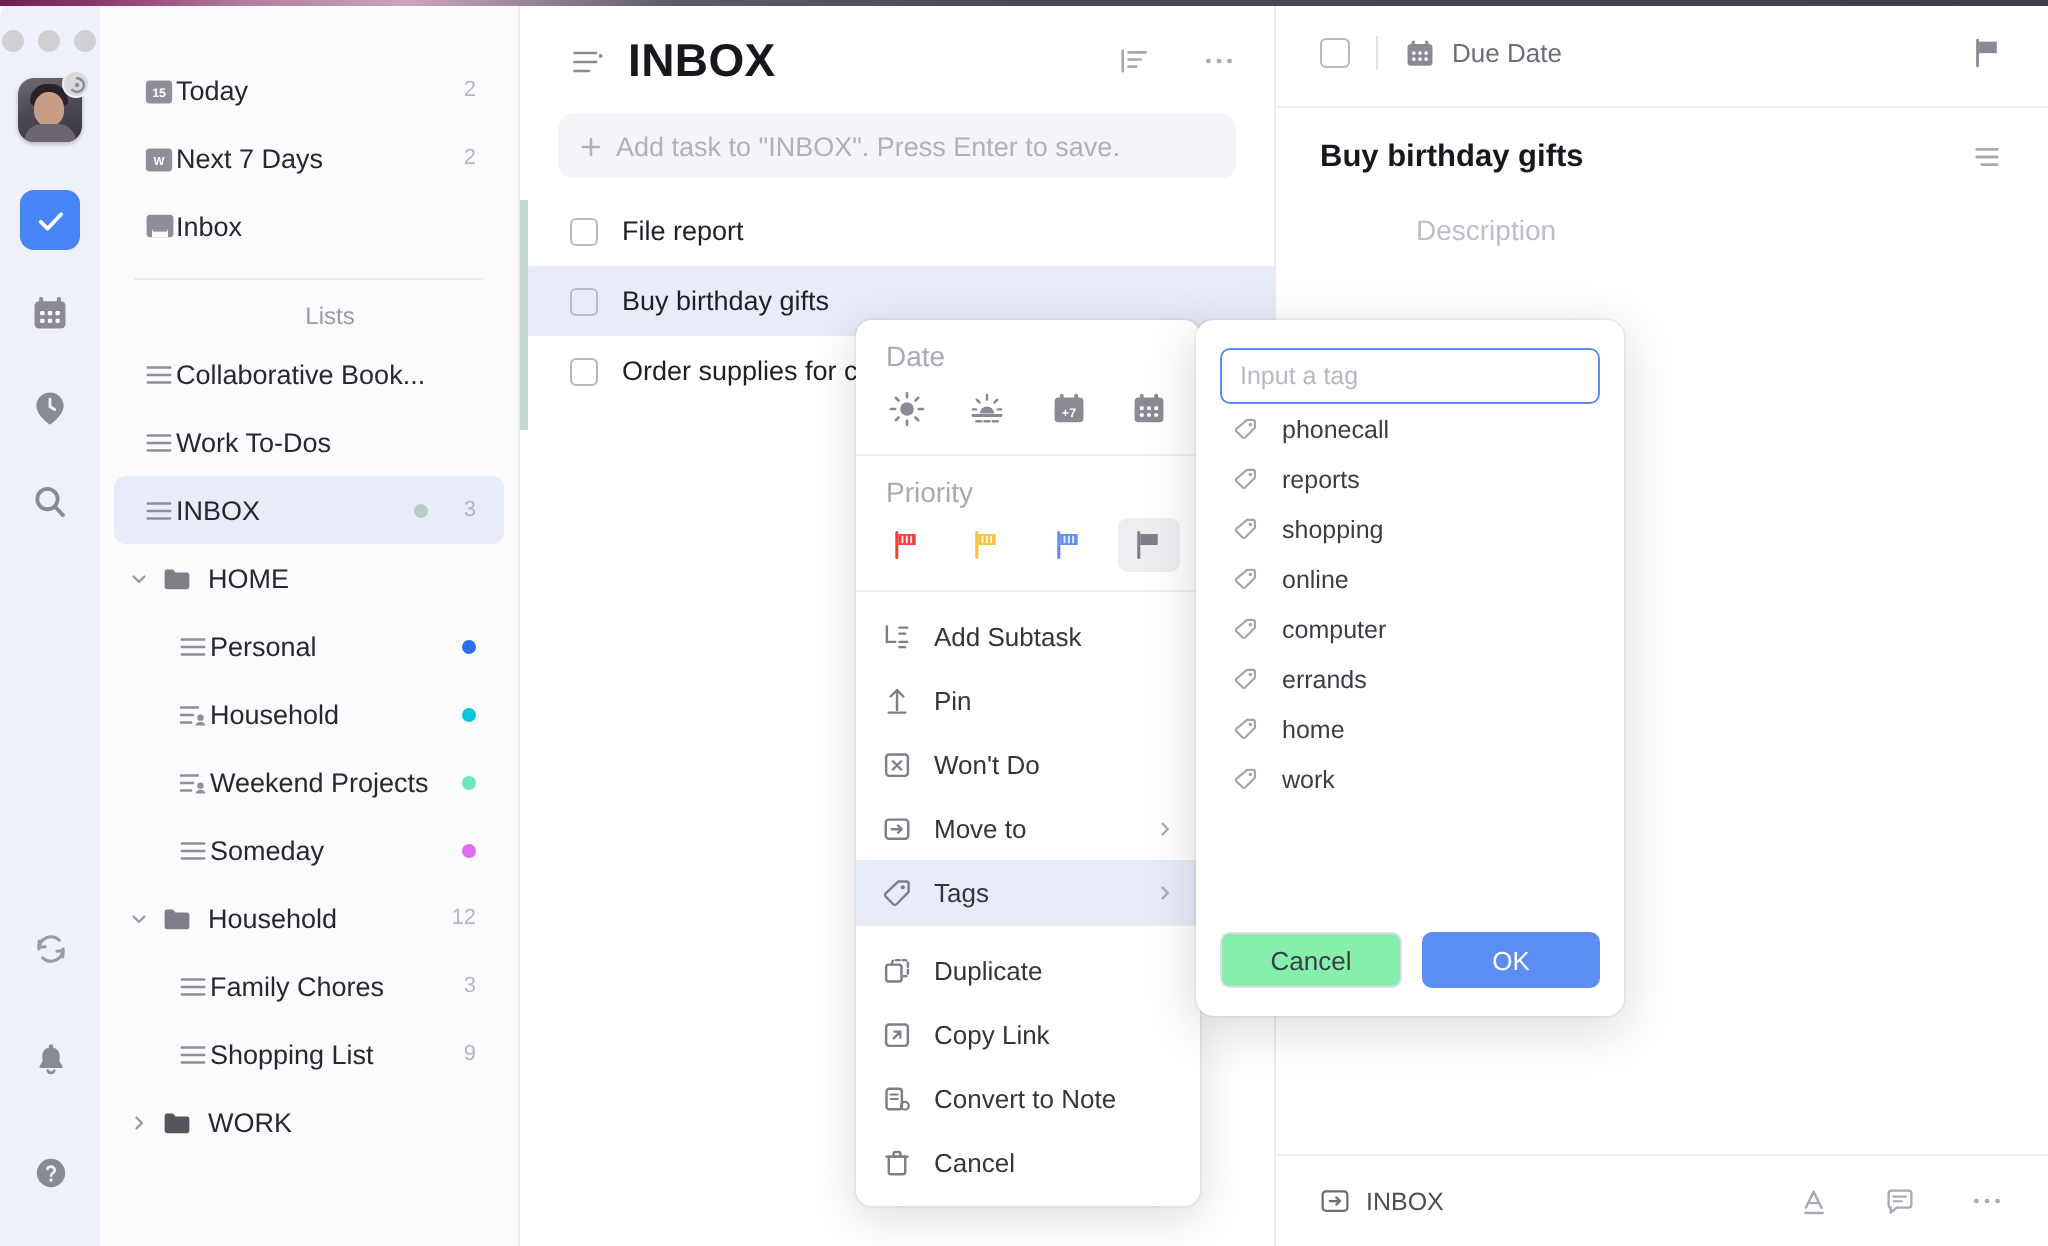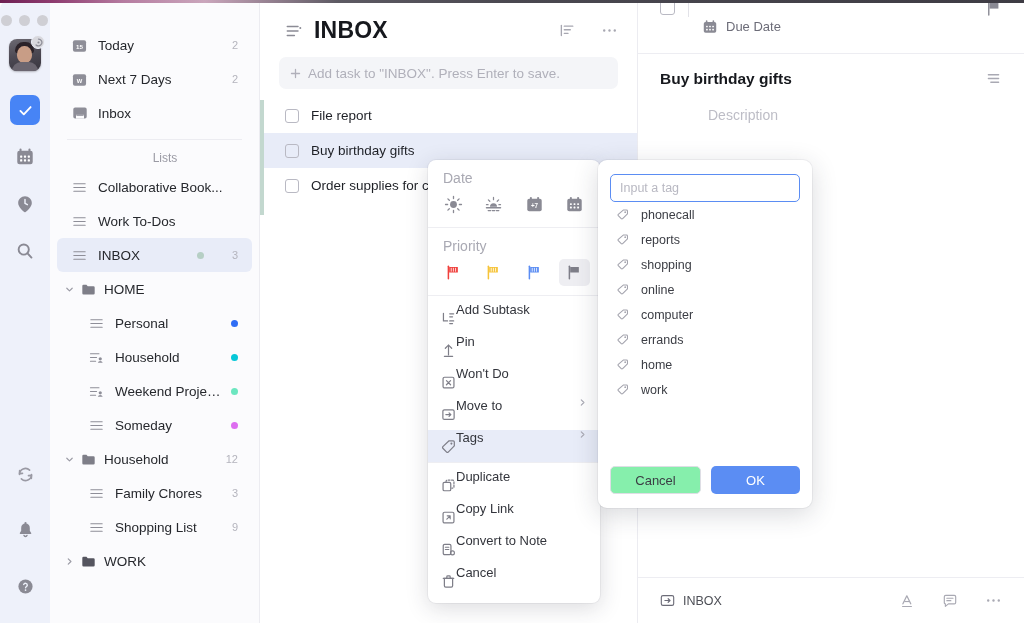--- a/index.html
+++ b/index.html
@@ -63,21 +63,21 @@
   .rail-bottom .rail-ico { margin-top:26px; }
 
   
   .sidebar {
     width:210px; flex:0 0 210px; background:#fbfbfd; height:623px;
     padding-top:28px; position:relative; z-index:4;
     border-right:1px solid #ececf1;
   }
   .nav-row {
     height:34px; display:flex; align-items:center; padding:0 14px 0 14px;
-    margin:0 7px; border-radius:6px; cursor:default; gap:10px;
+    margin:0 7px; border-radius:6px; cursor:default; 
   }
   .nav-row .ico { width:17px; height:17px; flex:0 0 17px; display:flex; align-items:center; justify-content:center; color:#8e8e98; }
   .nav-row .lbl { font-size:13.5px; color:#26282d; white-space:nowrap; overflow:hidden; text-overflow:ellipsis; flex:1; }
   .nav-row .cnt { font-size:11px; color:#b4b4bd; margin-left:auto; padding-left:6px; }
   .nav-row .cdot { width:7px; height:7px; border-radius:50%; margin-left:auto; }
   .nav-row .cdot + .cnt { margin-left:12px; }
   .nav-row.sel { background:#e8ecf8; }
   .sep { height:1px; background:#ececf1; margin:9px 17px 4px 17px; }
   .grouphdr { font-size:12px; color:#9a9aa4; padding:7px 0 5px 21px;text-align:center; }
   .indent1 { padding-left:31px;justify-content:space-between; }
@@ -98,21 +98,21 @@
   }
   .task {
     height:35px; display:flex; align-items:center; gap:12px; padding:0 19px 0 25px; font-size:13.5px; color:#1e2026;
   }
   .task.sel { background:#e8ecf8; }
   .task .cb { width:14px; height:14px; flex:0 0 14px; border:1.4px solid #b9b9c3; border-radius:3px; }
   .tasks { margin-top:9px; }
 
   
   .detail { flex:1; height:623px; background:#fff; position:relative; display:flex; flex-direction:column; }
-  .dhdr { height:54px; display:flex; padding:0 22px 0 22px; gap:13px; border-bottom:1px solid #ededf2; }
+  .dhdr { height:54px; display:flex; align-items:center; padding:0 22px 0 22px; gap:13px; border-bottom:1px solid #ededf2; }
   .dhdr .cb { width:15px; height:15px; border:1.4px solid #b9b9c3; border-radius:3px; }
   .dhdr .vline { width:1px; height:17px; background:#e2e2e8; }
   .dhdr .due { display:flex; align-items:center; gap:8px; color:#6c6c78; font-size:13px; }
   .dhdr .spacer { flex:1; }
   .dbody { padding:16px 22px 0 22px; flex:1; }
   .dtitle-row { display:flex; align-items:flex-start; }
   .dtitle { font-size:15.5px; font-weight:bold; color:#16181d; }
   .dtitle-row .icn { margin-left:auto; color:#a9a9b3; }
   .ddesc { margin-top:19px; font-size:14px; color:#bdbdc6;margin-left:48px; }
   .dfoot { height:46px; border-top:1px solid #ededf2; display:flex; align-items:center; padding:0 22px; gap:8px; }
@@ -128,21 +128,21 @@
     padding-bottom:6px;
   }
   .ctx-sec-lbl { font-size:14px; color:#a9a9b3; padding:10px 0 4px 15px; }
   .ctx-iconrow { display:flex; align-items:center; padding:1px 10px 9px 10px; justify-content:space-between; }
   .ctx-iconrow .cell {
     width:31px; height:27px; border-radius:5px; display:flex; align-items:center; justify-content:center;
   }
   .ctx-iconrow .cell.on { background:#eeeef2; }
   .ctx-div { height:1px; background:#eeeef2; margin:0; }
   .ctx-item {
-    height:32px; display:flex; padding:0 13px; font-size:13px; color:#33353c;
+    height:32px; display:flex; align-items:center; gap:11px; padding:0 13px; font-size:13px; color:#33353c;
   }
   .ctx-item .ci { width:15px; flex:0 0 15px; display:flex; align-items:center; justify-content:center; color:#7e7e88; }
   .ctx-item.hl { background:#e8ecf8; }
   .ctx-item .arrow { margin-left:auto; color:#a8a8b2; font-size:11px; }
   .ctx-pad { height:6px; }
 
   
   .tagpop {
     position:absolute; left:598px; top:160px; width:214px; height:348px;
     background:#fff; border-radius:9px; z-index:45;

